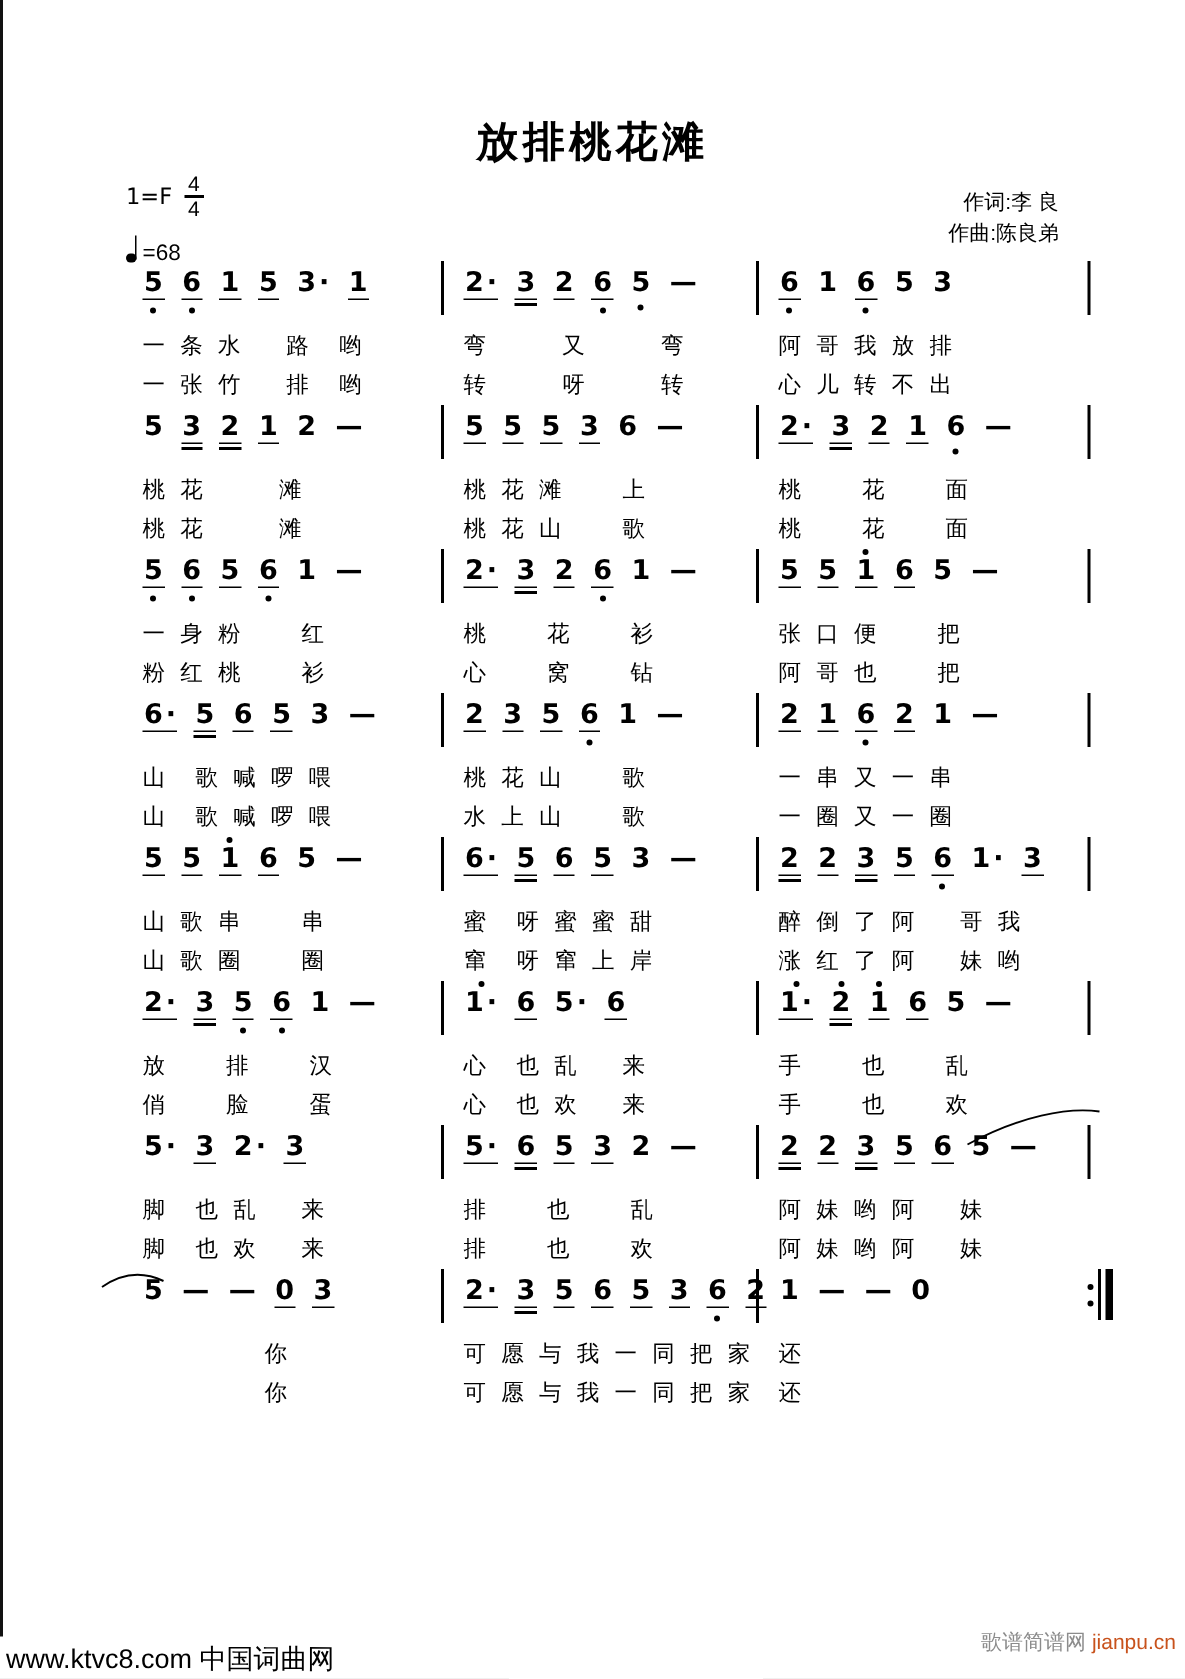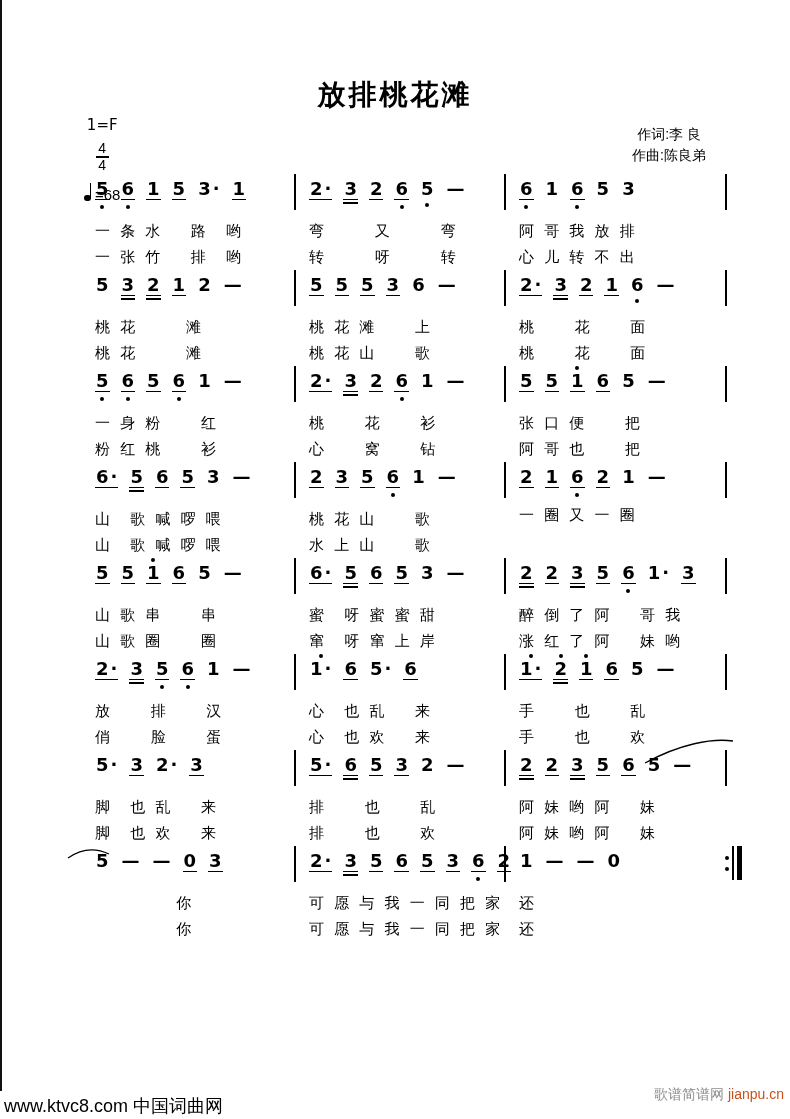--- a/index.html
+++ b/index.html
@@ -12,29 +12,29 @@
     color:#000;
   }
   .edge-line{position:absolute;left:0;top:0;width:2px;height:1091px;background:#111;}
   .title{
     position:absolute;top:76px;left:0;right:0;
     text-align:center;
     font-family:"Liberation Serif",serif;
     font-size:28px;font-weight:bold;letter-spacing:3px;
   }
   .meta{position:absolute;left:84px;top:116px;font-size:15px;}
-  .keyrow{display:flex;align-items:center;gap:8px;flex-direction:column;}
+  .keyrow{display:flex;align-items:center;gap:8px;}
   .keysig{font-family:"DejaVu Sans",sans-serif;}
   .frac{display:inline-flex;flex-direction:column;align-items:center;font-size:14px;line-height:13px;}
   .frac .bar{width:13px;height:1.5px;background:#000;margin:1px 0;}
   .temporow{display:flex;align-items:flex-end;gap:4px;margin-top:8px;height:22px;}
   .qnote{position:relative;width:7px;height:6px;background:#000;border-radius:50%/60%;margin-bottom:1px;}
   .qnote::after{content:'';position:absolute;left:5.5px;bottom:2px;width:1.6px;height:16px;background:#000;}
   .tempo-val{font-size:15px;line-height:15px;}
-  .credits{position:absolute;right:84px;top:124px;font-size:14px;line-height:21px;text-align:center;}
+  .credits{position:absolute;right:84px;top:124px;font-size:14px;line-height:21px;text-align:right;}
   .systems{position:absolute;left:0;top:174px;width:790px;}
   .system{display:flex;align-items:flex-start;height:96px;padding-left:95px;box-sizing:border-box;}
   .measure{display:flex;flex-direction:column;box-sizing:border-box;}
   .m0{width:199px;}
   .m1{width:208px;padding-left:13px;}
   .m2{width:219px;padding-left:13px;}
   .barline{flex:none;width:2px;height:36px;background:#000;}
   .notes-row{display:flex;gap:11px;height:40px;align-items:flex-start;}
   .note{display:inline-flex;flex-direction:column;align-items:center;}
   .octdot{width:4px;height:4px;border-radius:50%;background:#000;flex:none;}
@@ -671,20 +671,21 @@
               <span class="octdot lo empty"></span>
             </span>
             <span class="note">
               <span class="octdot hi empty"></span>
               <span class="nbody">
                 <span class="digit">—</span>
               </span>
               <span class="octdot lo empty"></span>
             </span>
           </div>
+          <div class="lyric first">一 串 又 一 串</div>
           <div class="lyric">一 圈 又 一 圈</div>
         </div>
         <div class="barline"></div>
       </div>
       <div class="system">
         <div class="measure m0">
           <div class="notes-row">
             <span class="note">
               <span class="octdot hi empty"></span>
               <span class="nbody u1">

